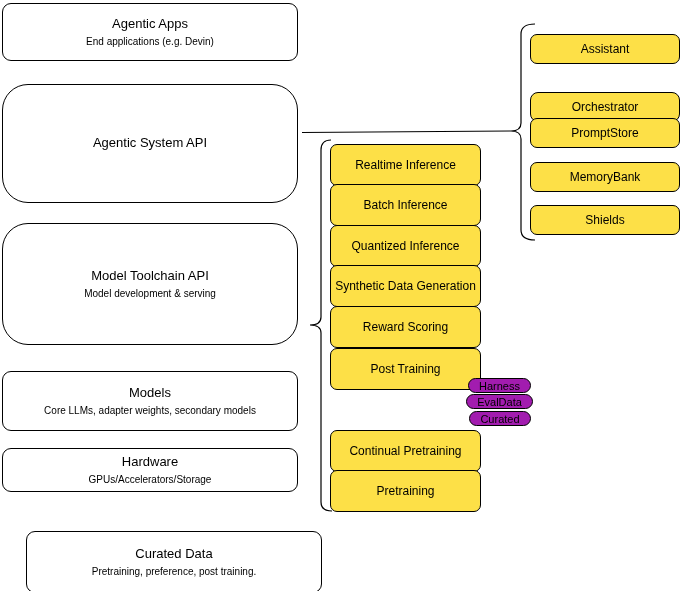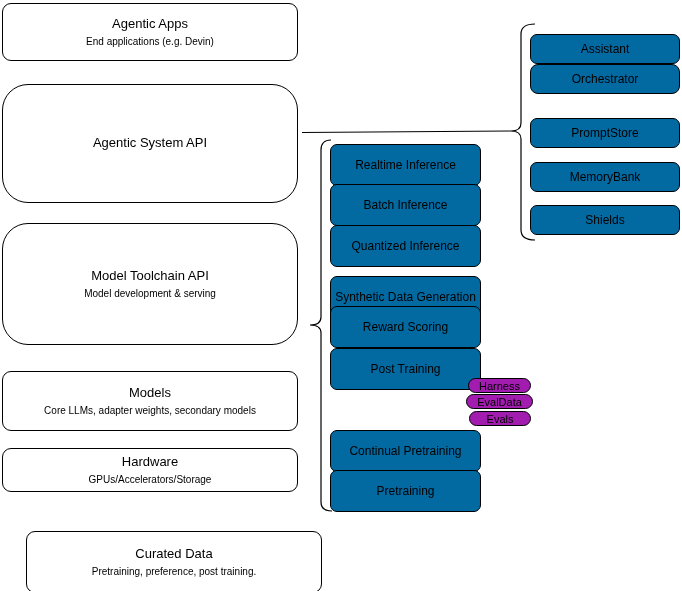--- a/index.html
+++ b/index.html
@@ -50,21 +50,21 @@
     white-space: nowrap;
   }
   .round-sm { border-radius: 9px; }
   .round-lg { border-radius: 26px; }
   
   .node-box {
     position: absolute;
     box-sizing: border-box;
     border: 1px solid #000000;
     border-radius: 7px;
-    background: #0369a1;
+    background: #fde047;
     display: flex;
     align-items: center;
     justify-content: center;
     font-size: 12px;
     white-space: nowrap;
   }
   .svc { left: 330px; width: 151px; height: 42px; }
   .cmp { left: 530px; width: 150px; height: 30px; }
   
   .pill {
@@ -126,21 +126,21 @@
 
   <div class="node-box svc" style="top:144px;">
     <span>Realtime Inference</span>
   </div>
   <div class="node-box svc" style="top:184px;">
     <span>Batch Inference</span>
   </div>
   <div class="node-box svc" style="top:225px;">
     <span>Quantized Inference</span>
   </div>
-  <div class="node-box svc" style="top:276px;">
+  <div class="node-box svc" style="top:265px;">
     <span>Synthetic Data Generation</span>
   </div>
   <div class="node-box svc" style="top:306px;">
     <span>Reward Scoring</span>
   </div>
   <div class="node-box svc" style="top:348px;">
     <span>Post Training</span>
   </div>
   <div class="node-box svc" style="top:430px;">
     <span>Continual Pretraining</span>
@@ -149,27 +149,27 @@
     <span>Pretraining</span>
   </div>
 
   <div class="pill" style="left:468px;top:378px;width:63px;">
     <span>Harness</span>
   </div>
   <div class="pill" style="left:466px;top:394px;width:67px;">
     <span>EvalData</span>
   </div>
   <div class="pill" style="left:469px;top:411px;width:62px;">
-    <span>Evals</span>
+    <span>Curated</span>
   </div>
 
   <div class="node-box cmp" style="top:34px;">
     <span>Assistant</span>
   </div>
-  <div class="node-box cmp" style="top:64px;border-radius:8px;">
+  <div class="node-box cmp" style="top:92px;border-radius:8px;">
     <span>Orchestrator</span>
   </div>
   <div class="node-box cmp" style="top:118px;">
     <span>PromptStore</span>
   </div>
   <div class="node-box cmp" style="top:162px;">
     <span>MemoryBank</span>
   </div>
   <div class="node-box cmp" style="top:205px;">
     <span>Shields</span>

